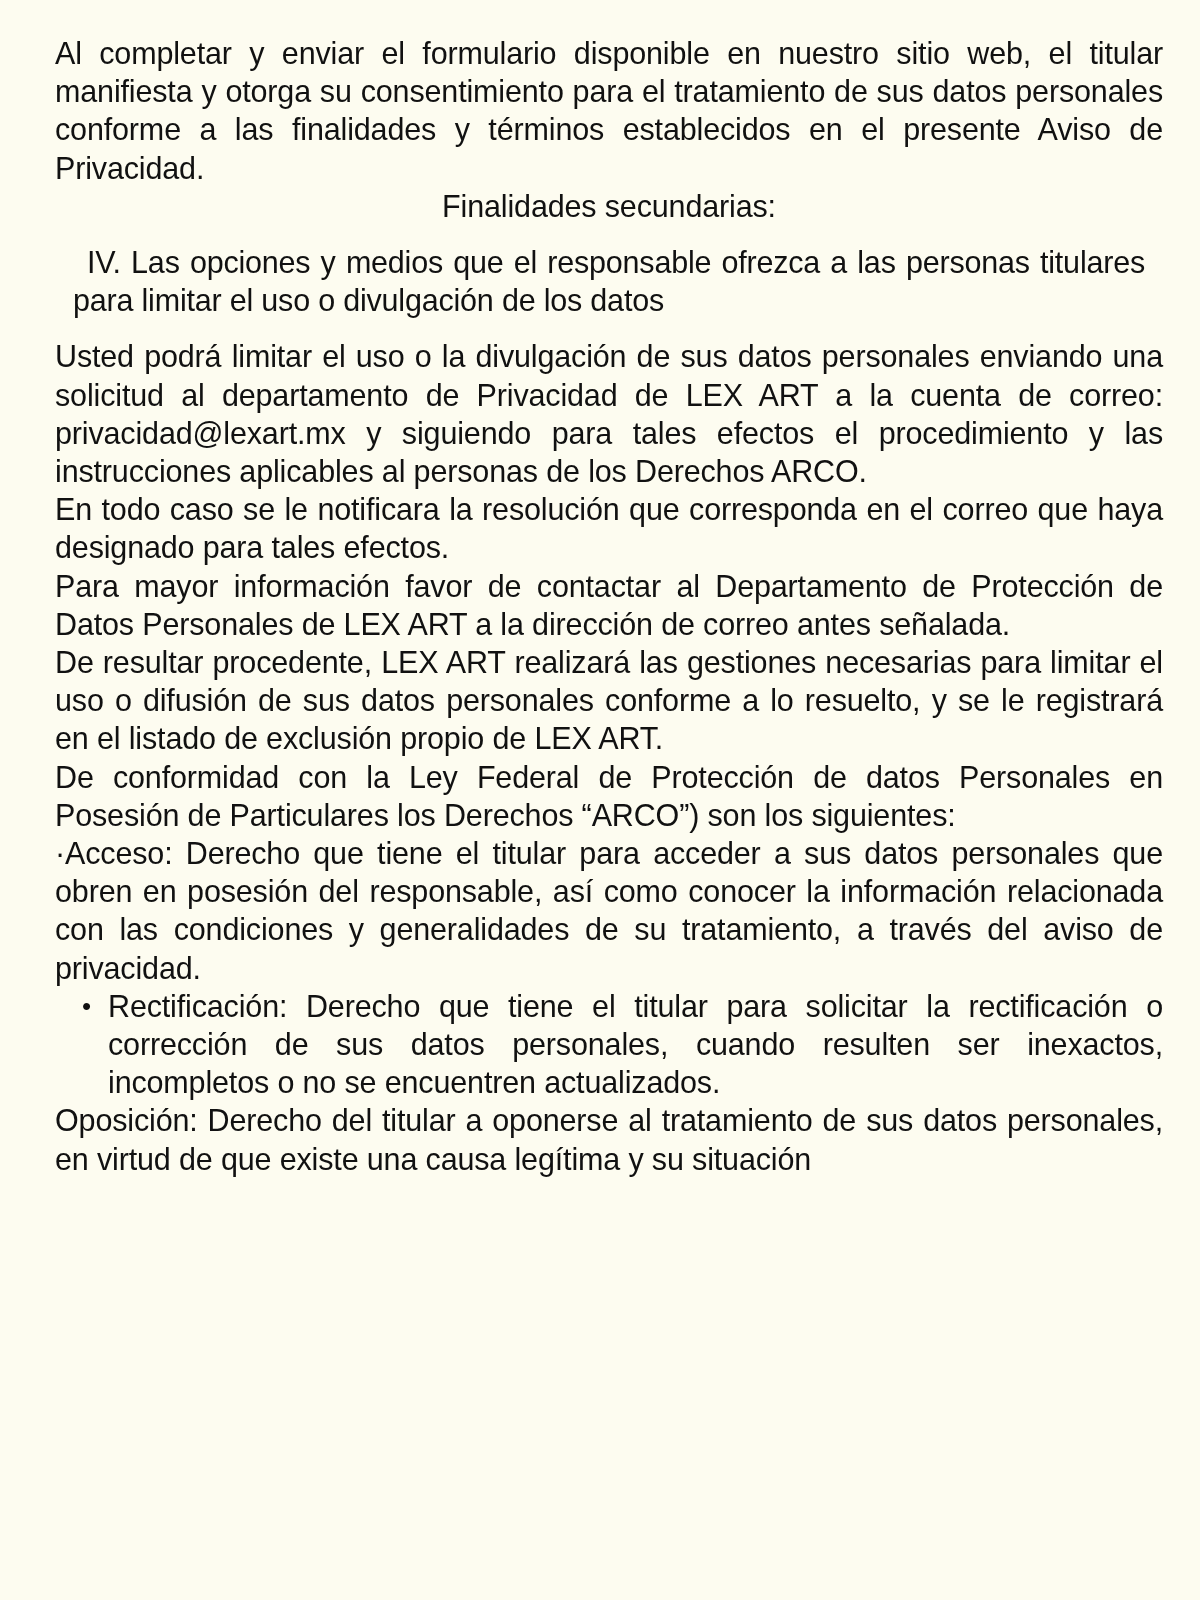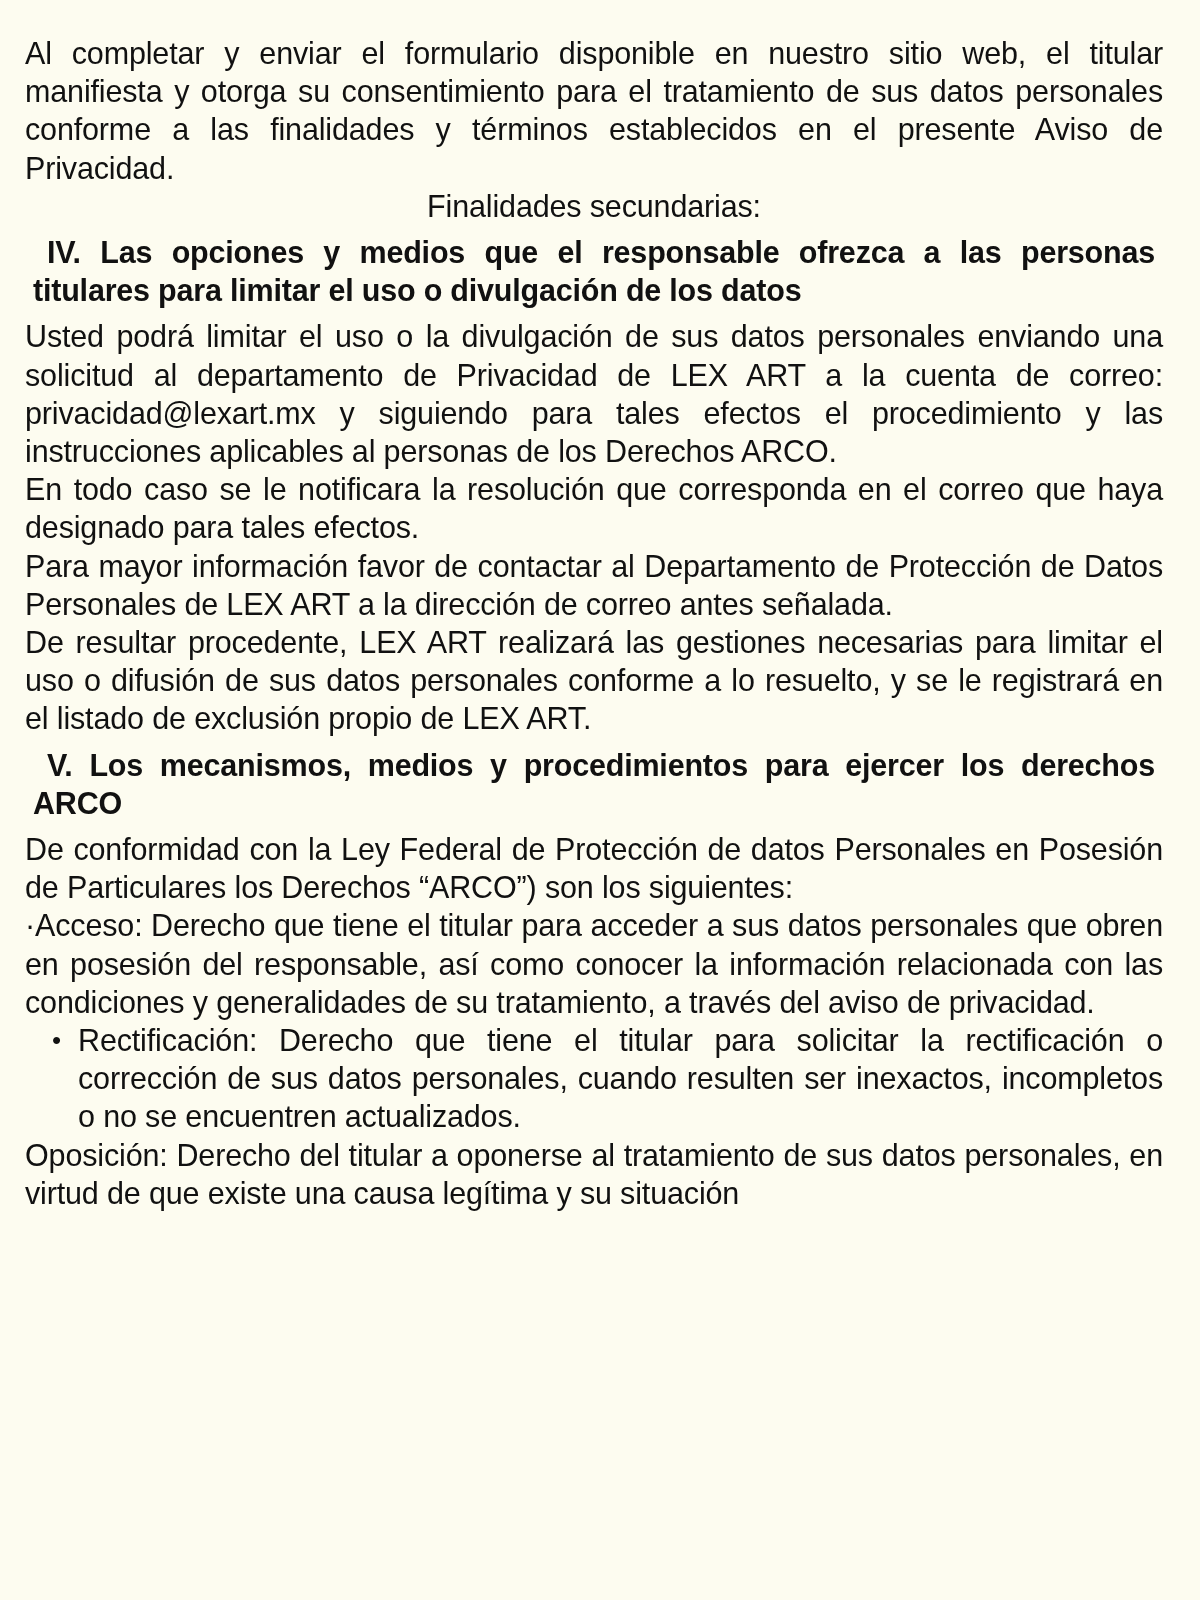--- a/index.html
+++ b/index.html
@@ -12,44 +12,44 @@
     background: #fdfcf0;
     font-family: "Liberation Sans", sans-serif;
     color: #111111;
     overflow: hidden;
   }
   .page {
     width: 1200px;
     height: 1600px;
     background: #fdfcf0;
     box-sizing: border-box;
-    padding: 34px 37px 0 25px;
+    padding: 34px 37px 0 55px;
   }
   .doc-body {
     font-size: 30.5px;
     line-height: 38.2px;
     letter-spacing: -0.15px;
     color: #111111;
   }
   p.para {
     margin: 0;
     text-align: justify;
     text-justify: inter-word;
     -webkit-hyphens: none;
     hyphens: none;
   }
   p.plain {
     margin: 0;
     text-align: center;
   }
   h2.heading {
-    margin: 8px;
+    margin: 18px;
     font-size: 30.5px;
     line-height: 38.2px;
-    font-weight: bold;
+    font-weight: normal;
     text-align: justify;
     text-justify: inter-word;
     letter-spacing: -0.2px;
   }
   h2.heading .num-indent {
     display: inline-block;
     width: 14px;
   }
   ul.bullets {
     margin: 0;
@@ -96,21 +96,20 @@
     <h2 class="heading"><span class="num-indent"></span><span>IV. Las opciones y medios que el responsable ofrezca a las personas titulares para limitar el uso o divulgación de los datos</span></h2>
 
     <p class="para">Usted podrá limitar el uso o la divulgación de sus datos personales enviando una solicitud al departamento de Privacidad de LEX ART a la cuenta de correo: privacidad@lexart.mx y siguiendo para tales efectos el procedimiento y las instrucciones aplicables al personas de los Derechos ARCO.</p>
 
     <p class="para">En todo caso se le notificara la resolución que corresponda en el correo que haya designado para tales efectos.</p>
 
     <p class="para">Para mayor información favor de contactar al Departamento de Protección de Datos Personales de LEX ART a la dirección de correo antes señalada.</p>
 
     <p class="para">De resultar procedente, LEX ART realizará las gestiones necesarias para limitar el uso o difusión de sus datos personales conforme a lo resuelto, y se le registrará en el listado de exclusión propio de LEX ART.</p>
 
-    <h2 class="heading"><span class="num-indent"></span><span>V. Los mecanismos, medios y procedimientos para ejercer los derechos ARCO</span></h2>
 
     <p class="para nojust">De conformidad con la Ley Federal de Protección de datos Personales en Posesión de Particulares los Derechos “ARCO”) son los siguientes:</p>
 
     <p class="para">·Acceso: Derecho que tiene el titular para acceder a sus datos personales que obren en posesión del responsable, así como conocer la información relacionada con las condiciones y generalidades de su tratamiento, a través del aviso de privacidad.</p>
 
     <ul class="bullets">
       <li>Rectificación: Derecho que tiene el titular para solicitar la rectificación o corrección de sus datos personales, cuando resulten ser inexactos, incompletos o no se encuentren actualizados.</li>
     </ul>
 
     <p class="para">Oposición: Derecho del titular a oponerse al tratamiento de sus datos personales, en virtud de que existe una causa legítima y su situación</p>

